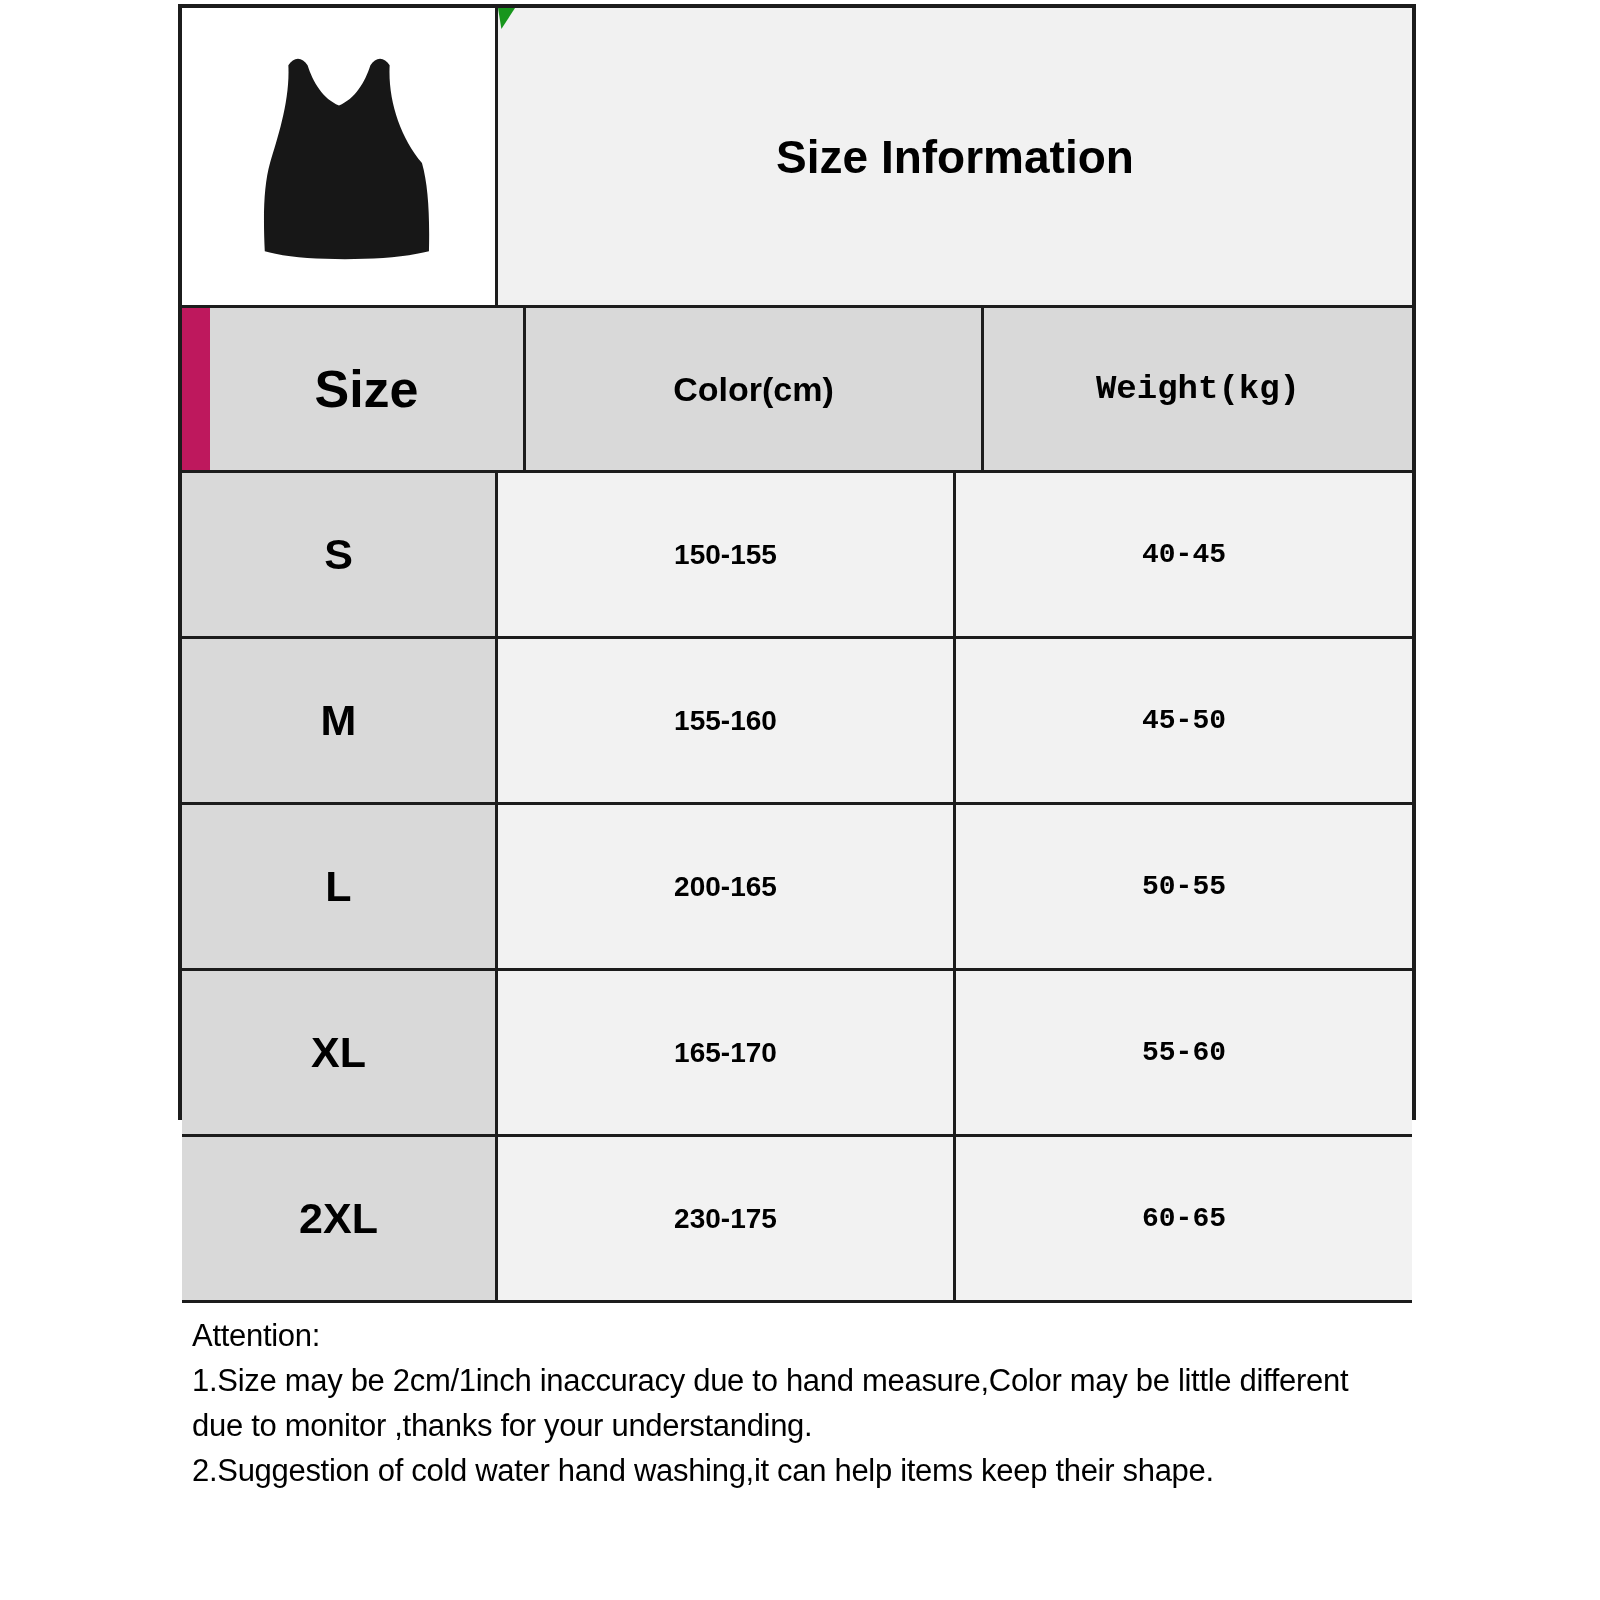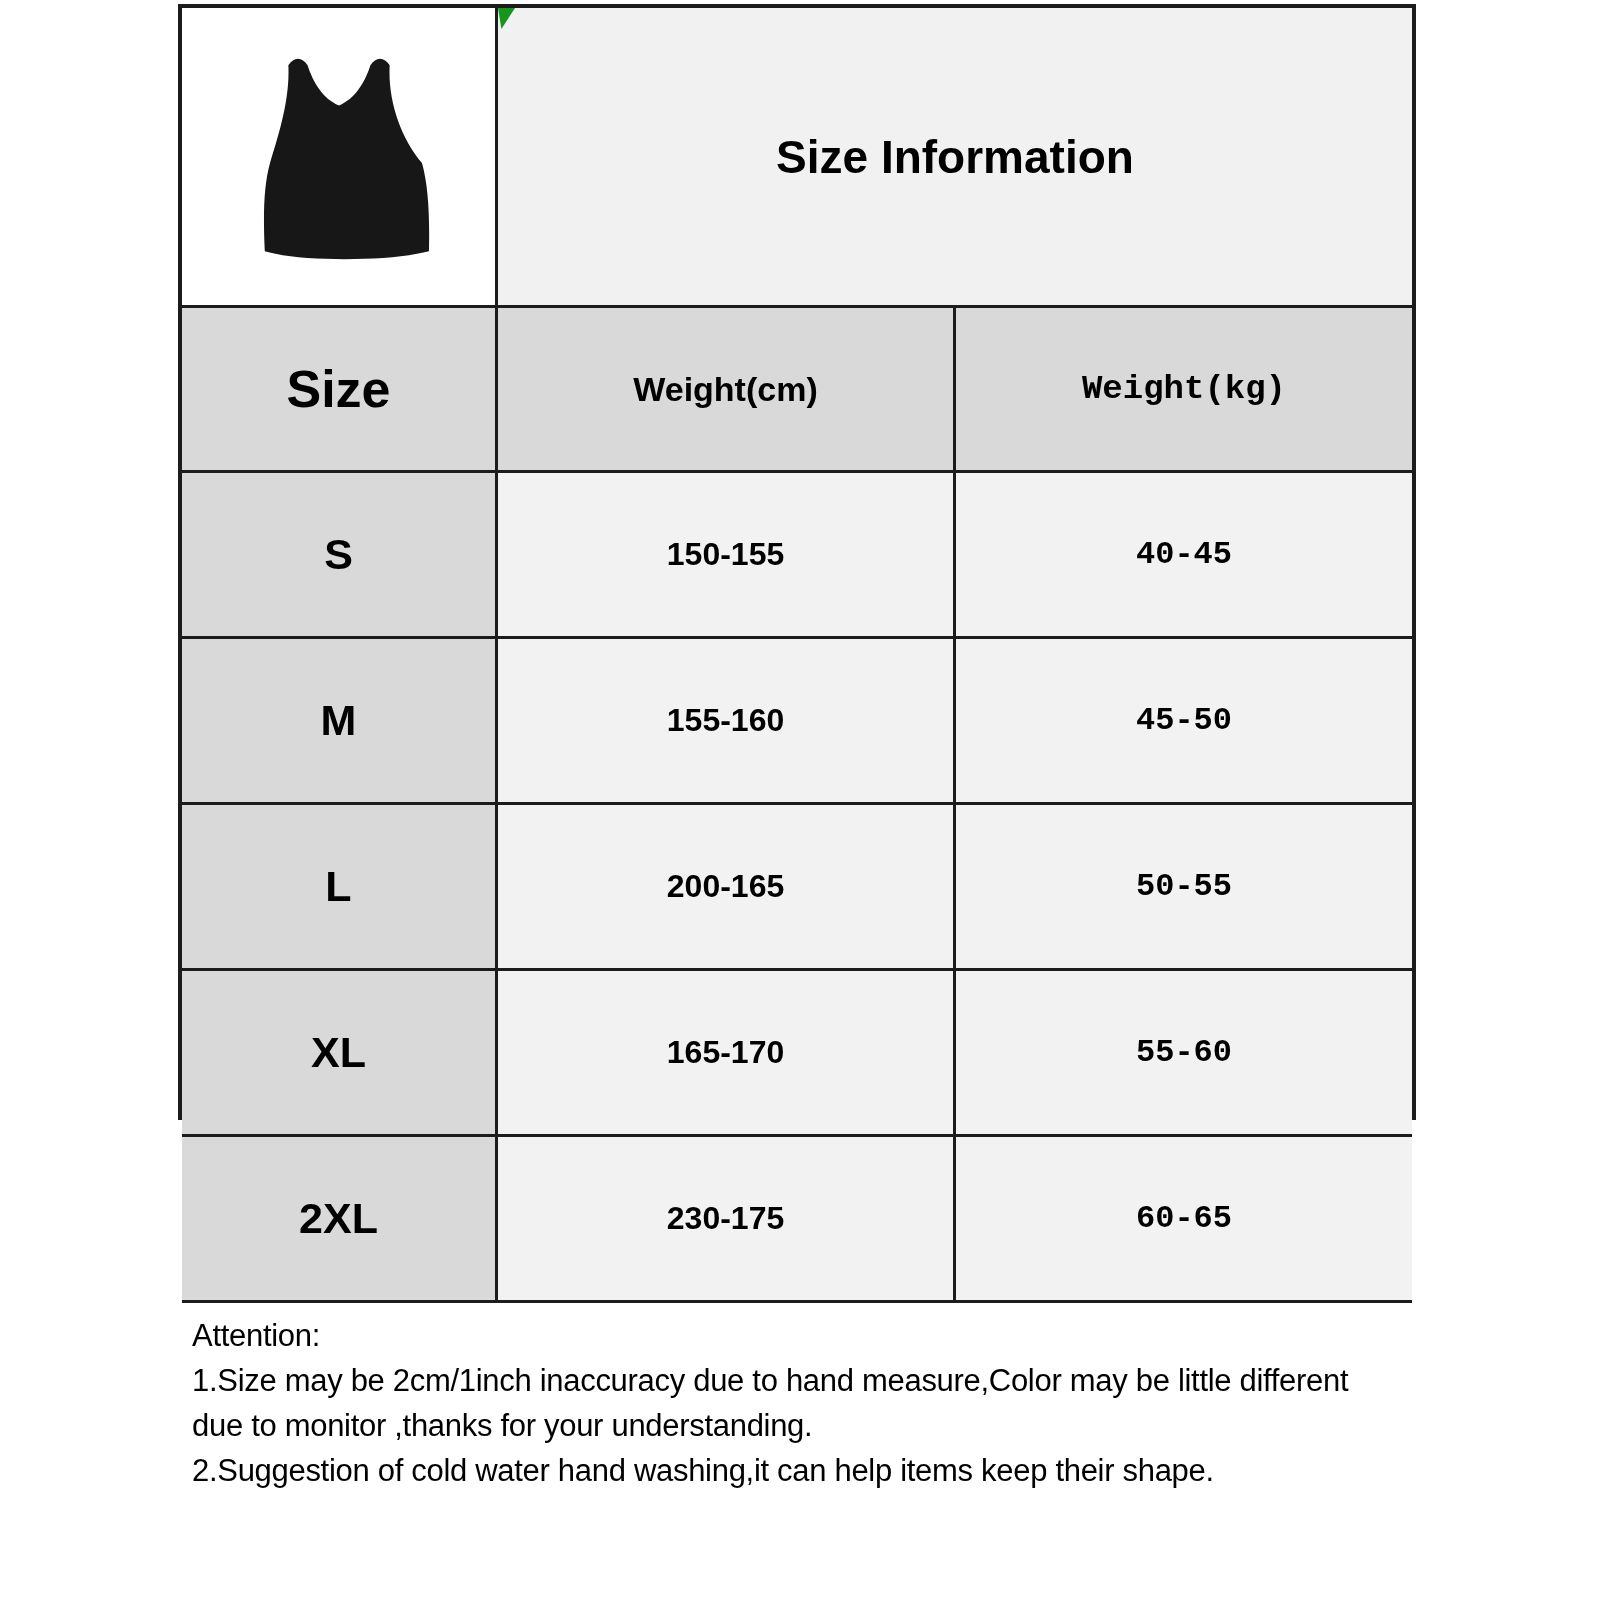--- a/index.html
+++ b/index.html
@@ -24,29 +24,29 @@
   .r-top{height:300px;}
   .img-cell{background:#ffffff;}
   .title-cell{flex:1;background:#f1f1f1;position:relative;}
   .page-title{font-size:46px;font-weight:bold;letter-spacing:0;}
   .flag{
     position:absolute;top:0;left:0;width:17px;height:21px;
     clip-path:polygon(0 0,100% 0,20% 100%);
   }
 
   
-  .r-head{height:165px;}
+  .r-head{height:165px;padding-left:28px;}
   .r-head .cell{background:#d9d9d9;font-weight:bold;}
   .size-head{font-size:52px;}
   .col-head{font-size:34px;}
 
   
   .r-data{height:166px;}
   .size-label{background:#d9d9d9;font-weight:bold;font-size:43px;}
-  .val{background:#f2f2f2;font-weight:bold;font-size:32px;}
+  .val{background:#f2f2f2;font-weight:bold;font-size:28px;}
 
   
   .attention{
     flex:1;background:#ffffff;padding:10px 12px 20px 10px;
     box-sizing:border-box;border-bottom:none;
   }
   .attention p{
     margin:0;font-size:31px;line-height:45px;font-weight:normal;
     letter-spacing:-0.3px;
   }
@@ -75,21 +75,21 @@
         </svg>
       </div>
       <div class="cell title-cell">
         <span class="flag" style="background:#17961c;"></span>
         <span class="page-title">Size Information</span>
       </div>
     </div>
 
     <div class="row r-head">
       <div class="cell col1 size-head">Size</div>
-      <div class="cell col2 col-head">Weight(cm)</div>
+      <div class="cell col2 col-head">Color(cm)</div>
       <div class="cell col3 col-head">Weight(kg)</div>
     </div>
 
     <div class="row r-data">
       <div class="cell col1 size-label">S</div>
       <div class="cell col2 val">150-155</div>
       <div class="cell col3 val">40-45</div>
     </div>
     <div class="row r-data">
       <div class="cell col1 size-label">M</div>

